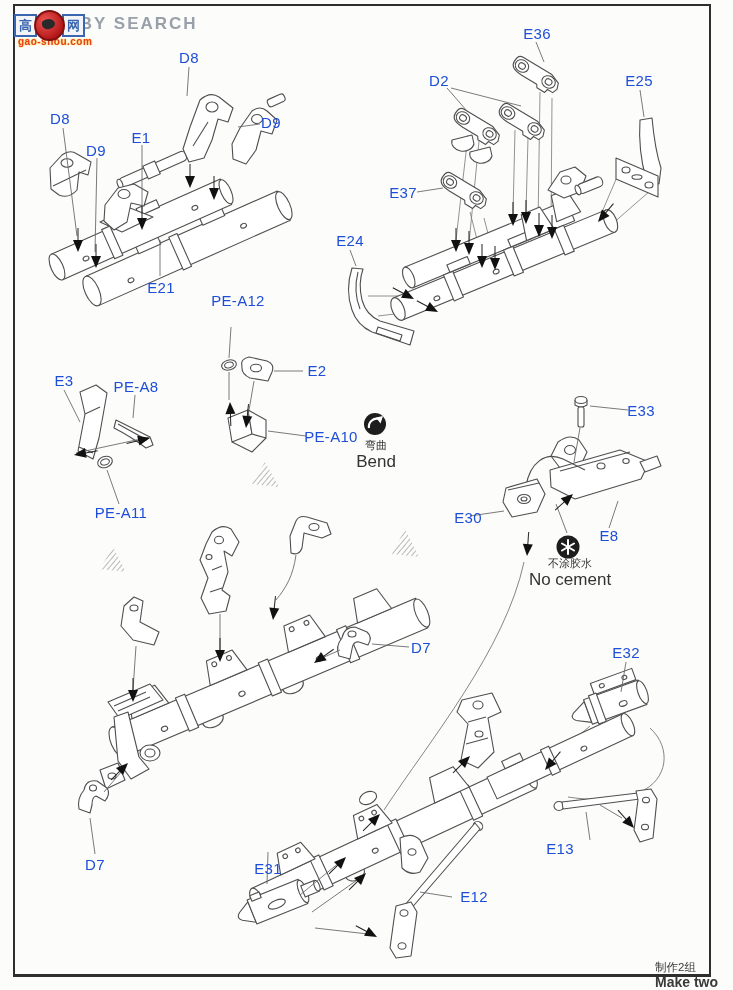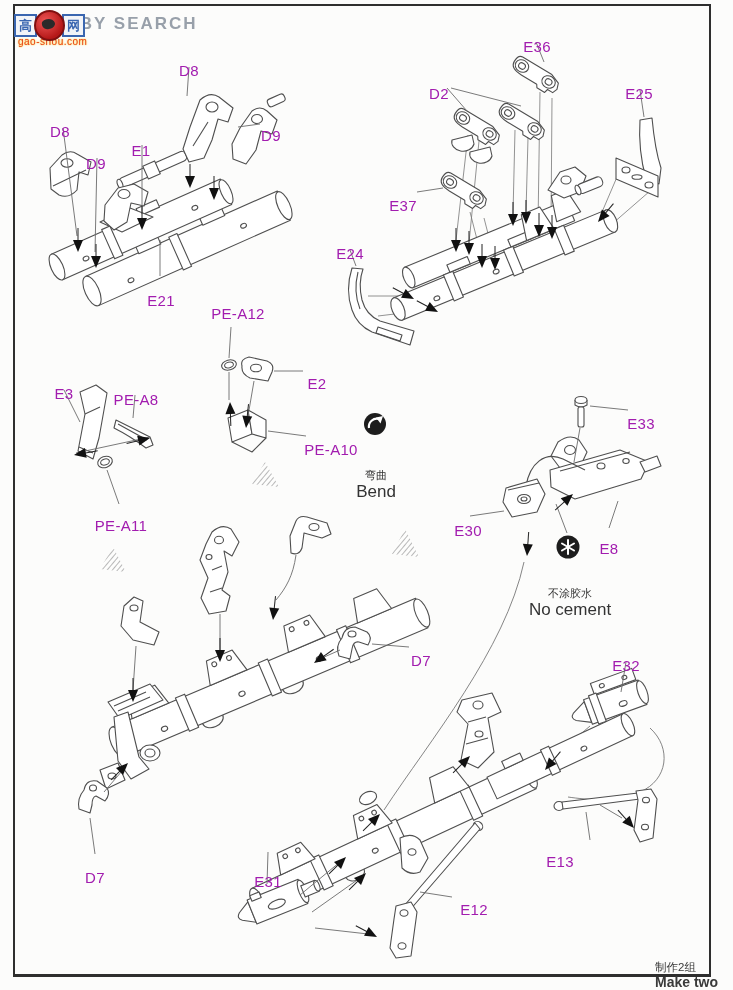--- a/index.html
+++ b/index.html
@@ -8,27 +8,27 @@
     font-family:"Liberation Sans", sans-serif;overflow:hidden;margin:0 auto;
   }
   .frame{
     position:absolute;left:13px;top:4px;width:698px;height:973px;
     border:2px solid #2e2e2e;border-bottom-width:3px;box-sizing:border-box;
     background:transparent;
   }
   svg.art{position:absolute;left:0;top:0;}
   .lbl{
     position:absolute;transform:translate(-50%,-50%);
-    font-size:15px;color:#a21caf;white-space:nowrap;letter-spacing:.3px;margin-top:13px;
+    font-size:15px;color:#1d4ed8;white-space:nowrap;letter-spacing:.3px;
   }
   .ann{
     position:absolute;transform:translate(-50%,0);text-align:center;
     color:#333;line-height:1.15;white-space:nowrap;
   }
-  .ann .zh{font-size:11px;display:block;margin-top:30px;}
+  .ann .zh{font-size:11px;display:block;}
   .ann .en{font-size:17px;display:block;}
   .maketwo{
     position:absolute;left:655px;top:936px;color:#3a3a3a;line-height:1.25;margin-top:24px;
   }
   .maketwo .zh{font-size:11.5px;display:block;}
   .maketwo .en{font-size:14px;display:block;font-weight:bold;}
   .watermark{
     position:absolute;left:8px;top:6px;width:230px;height:52px;z-index:5;
   }
   .wm-brand{
@@ -42,21 +42,21 @@
   }
   .wm-circle{
     width:27px;height:27px;border-radius:50%;background:radial-gradient(circle at 35% 35%,#e55,#b51818 70%);
     border:2px solid #801010;margin:0 -3px;z-index:2;position:relative;
   }
   .wm-circle:after{
     content:"";position:absolute;left:6px;top:7px;width:13px;height:10px;background:#2a2a2a;
     border-radius:40% 60% 50% 50%;transform:rotate(-12deg);
   }
   .wm-url{
-    position:absolute;left:10px;top:30px;font-size:10px;font-weight:normal;color:#e8401e;
+    position:absolute;left:10px;top:30px;font-size:10px;font-weight:bold;color:#e8401e;
     text-shadow:0 0 1px #ffd54a, 0 0 2px #ffd54a;letter-spacing:.5px;
   }
 </style>
 </head>
 <body>
 
 <div class="page">
 
   <div class="frame"></div>
 

